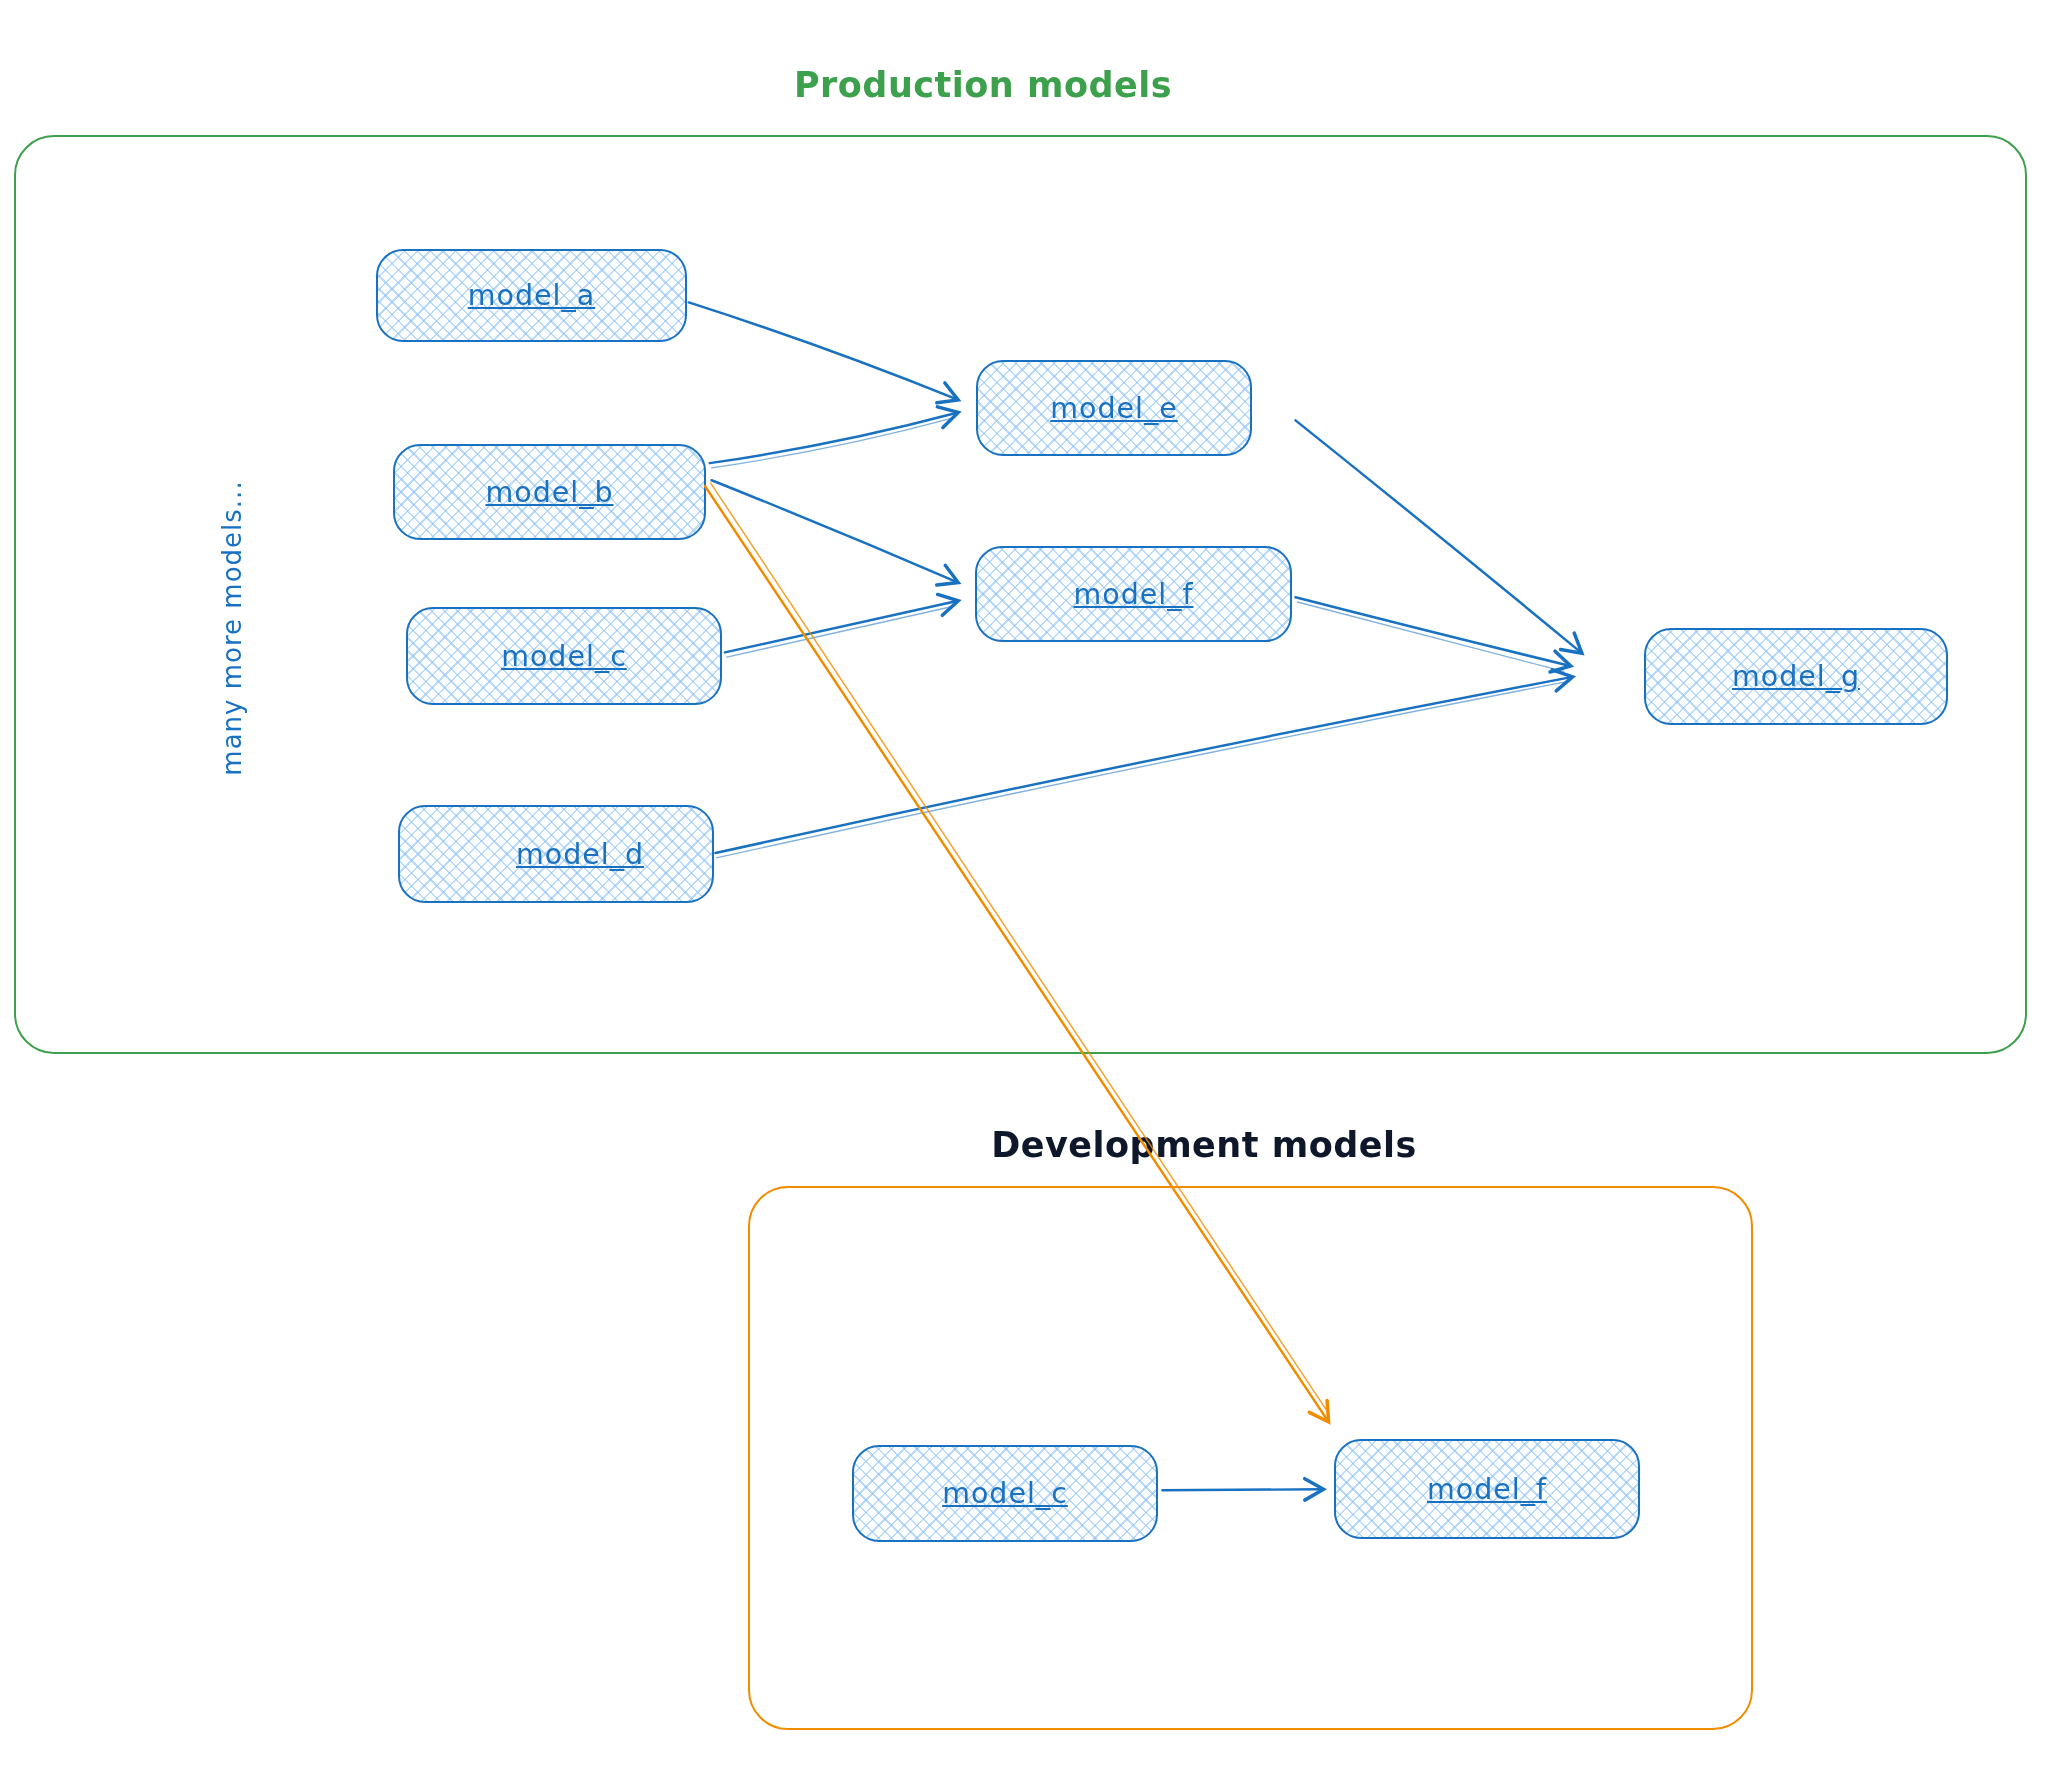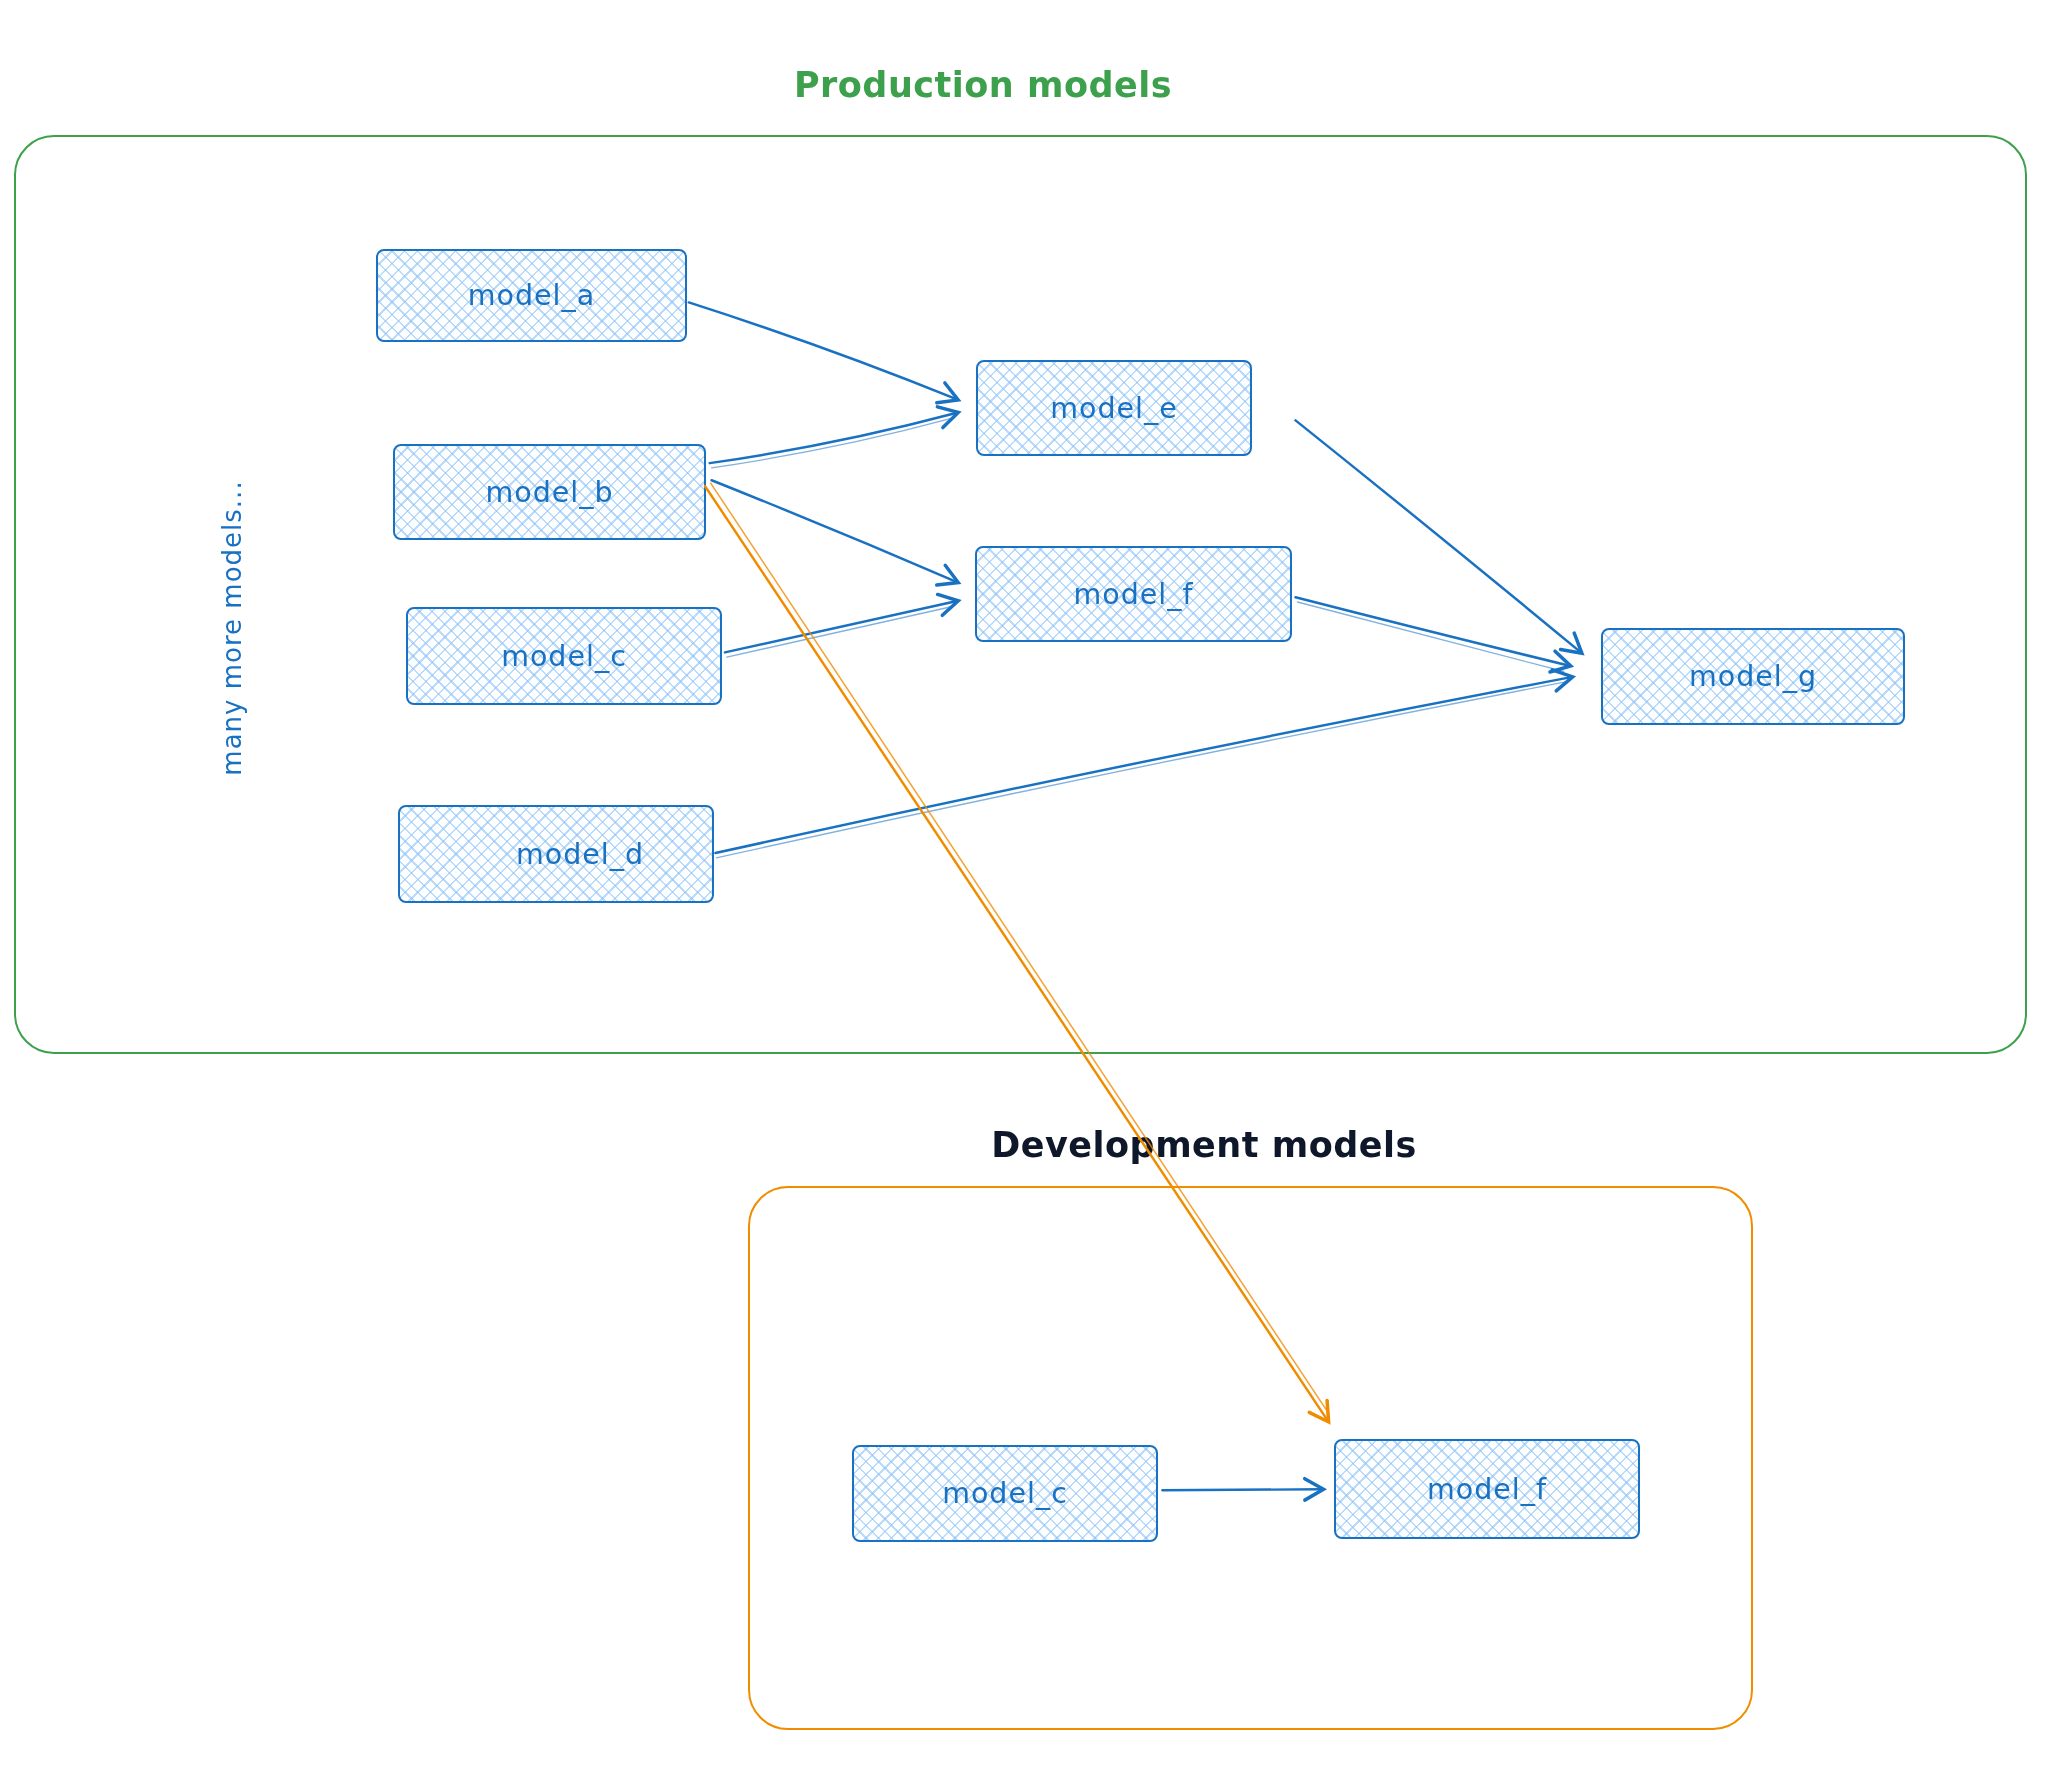--- a/index.html
+++ b/index.html
@@ -28,30 +28,31 @@
     white-space: nowrap;
   }
   .group-title.production { color: #3da04c; }
   .group-title.development { color: #0f172a; }
   .node {
     position: absolute;
     display: flex;
     align-items: center;
     justify-content: center;
     border: 2.4px solid #1971c2;
-    border-radius: 8px;
+    border-radius: 27px;
     color: #1971c2;
     font-size: 28.5px;
     font-weight: 500;
     letter-spacing: 1px;
     background:
       repeating-linear-gradient(45deg,  rgba(134,190,245,0.55) 0 1.7px, transparent 1.7px 9px),
       repeating-linear-gradient(135deg, rgba(134,190,245,0.55) 0 1.7px, transparent 1.7px 9px),
       #fdfeff;
     box-sizing: border-box;
+    text-decoration: underline;
   }
   .side-note {
     position: absolute;
     left: 232px;
     top: 628px;
     transform: translate(-50%, -50%) rotate(-90deg);
     color: #1971c2;
     font-size: 26px;
     font-weight: 500;
     letter-spacing: 1px;
@@ -94,21 +95,21 @@
   </div>
   <div class="node" style="left:398px; top:805px; width:316px; height:98px;padding-left:48px;">
     <span>model_d</span>
   </div>
   <div class="node" style="left:976px; top:360px; width:276px; height:96px;">
     <span>model_e</span>
   </div>
   <div class="node" style="left:975px; top:546px; width:317px; height:96px;">
     <span>model_f</span>
   </div>
-  <div class="node" style="left:1601px; top:628px; width:304px; height:97px;">
+  <div class="node" style="left:1644px; top:628px; width:304px; height:97px;">
     <span>model_g</span>
   </div>
 
   <div class="node" style="left:852px; top:1445px; width:306px; height:97px;">
     <span>model_c</span>
   </div>
   <div class="node" style="left:1334px; top:1439px; width:306px; height:100px;">
     <span>model_f</span>
   </div>
 

